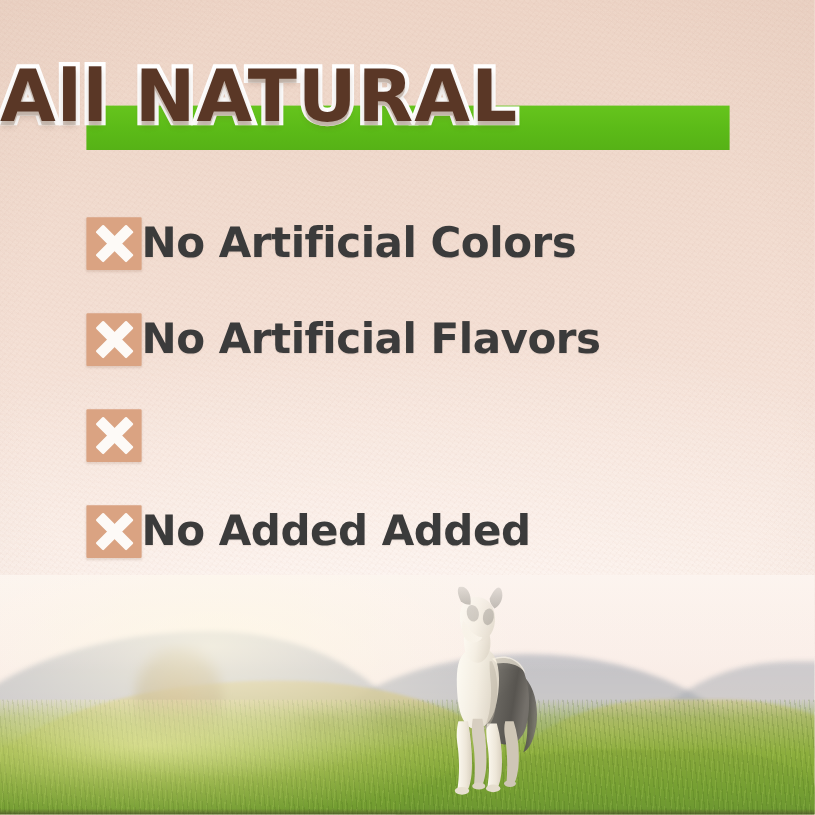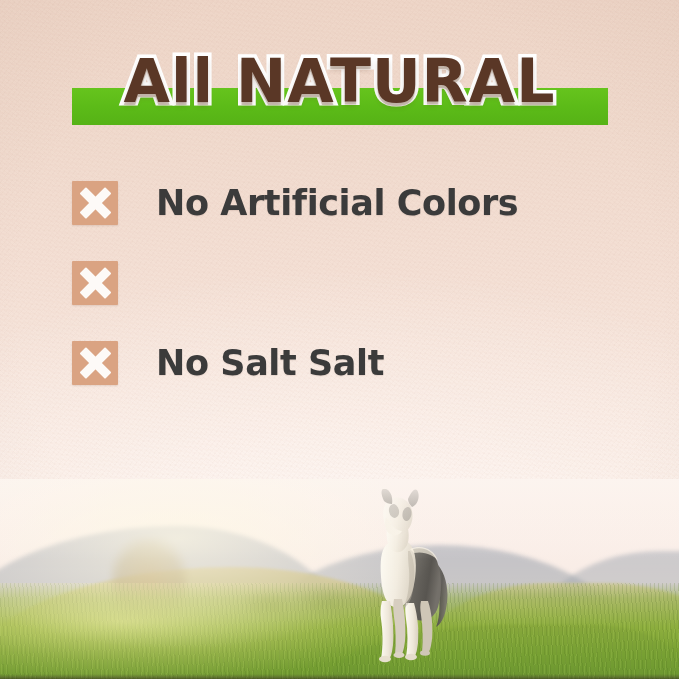--- a/index.html
+++ b/index.html
@@ -64,21 +64,21 @@
     width: 536px;
     height: 37px;
     background: linear-gradient(to bottom, #66c41d 0%, #5cbb18 50%, #56b216 100%);
   }
 
   .banner-title {
     position: absolute;
     left: 0;
     top: 0;
     width: 679px;
-    text-align: center;
+    text-align: left;
     font-family: "DejaVu Sans", sans-serif;
     font-weight: bold;
     font-size: 60px;
     line-height: 74px;
     letter-spacing: 1px;
     color: #5a3726;
     -webkit-text-stroke: 7px #ffffff;
     paint-order: stroke fill;
     text-shadow:
        0 3px 0 rgba(120,85,60,0.30),
@@ -121,21 +121,20 @@
     height: 36px;
     margin-left: -4.5px;
     margin-top: -18px;
     background: #fdfaf7;
     border-radius: 1px;
   }
   .x-box::before { transform: rotate(45deg); }
   .x-box::after  { transform: rotate(-45deg); }
 
   .feature-label {
-    margin-left: 38px;
     font-family: "DejaVu Sans", sans-serif;
     font-weight: bold;
     font-size: 35px;
     line-height: 44px;
     letter-spacing: -0.4px;
     color: #3b3b3b;
     white-space: nowrap;
     text-shadow: 0 1px 1px rgba(150,120,110,0.18);
   }
 
@@ -427,28 +426,32 @@
     <div class="banner-title">All NATURAL</div>
   </div>
 
   <div class="features">
 
     <div class="feature-row">
       <span class="x-box"></span>
       <span class="feature-label">No Artificial Colors</span>
     </div>
 
+    <div class="feature-row">
+      <span class="x-box"></span>
+      <span class="feature-label">No Artificial Flavors</span>
+    </div>
 
     <div class="feature-row">
       <span class="x-box"></span>
     </div>
 
     <div class="feature-row">
       <span class="x-box"></span>
-      <span class="feature-label">No Salt Salt</span>
+      <span class="feature-label">No Added Added</span>
     </div>
 
   </div>
 
   <div class="grain"></div>
   <div class="vignette"></div>
 
 </div>
 
 </body></html>

